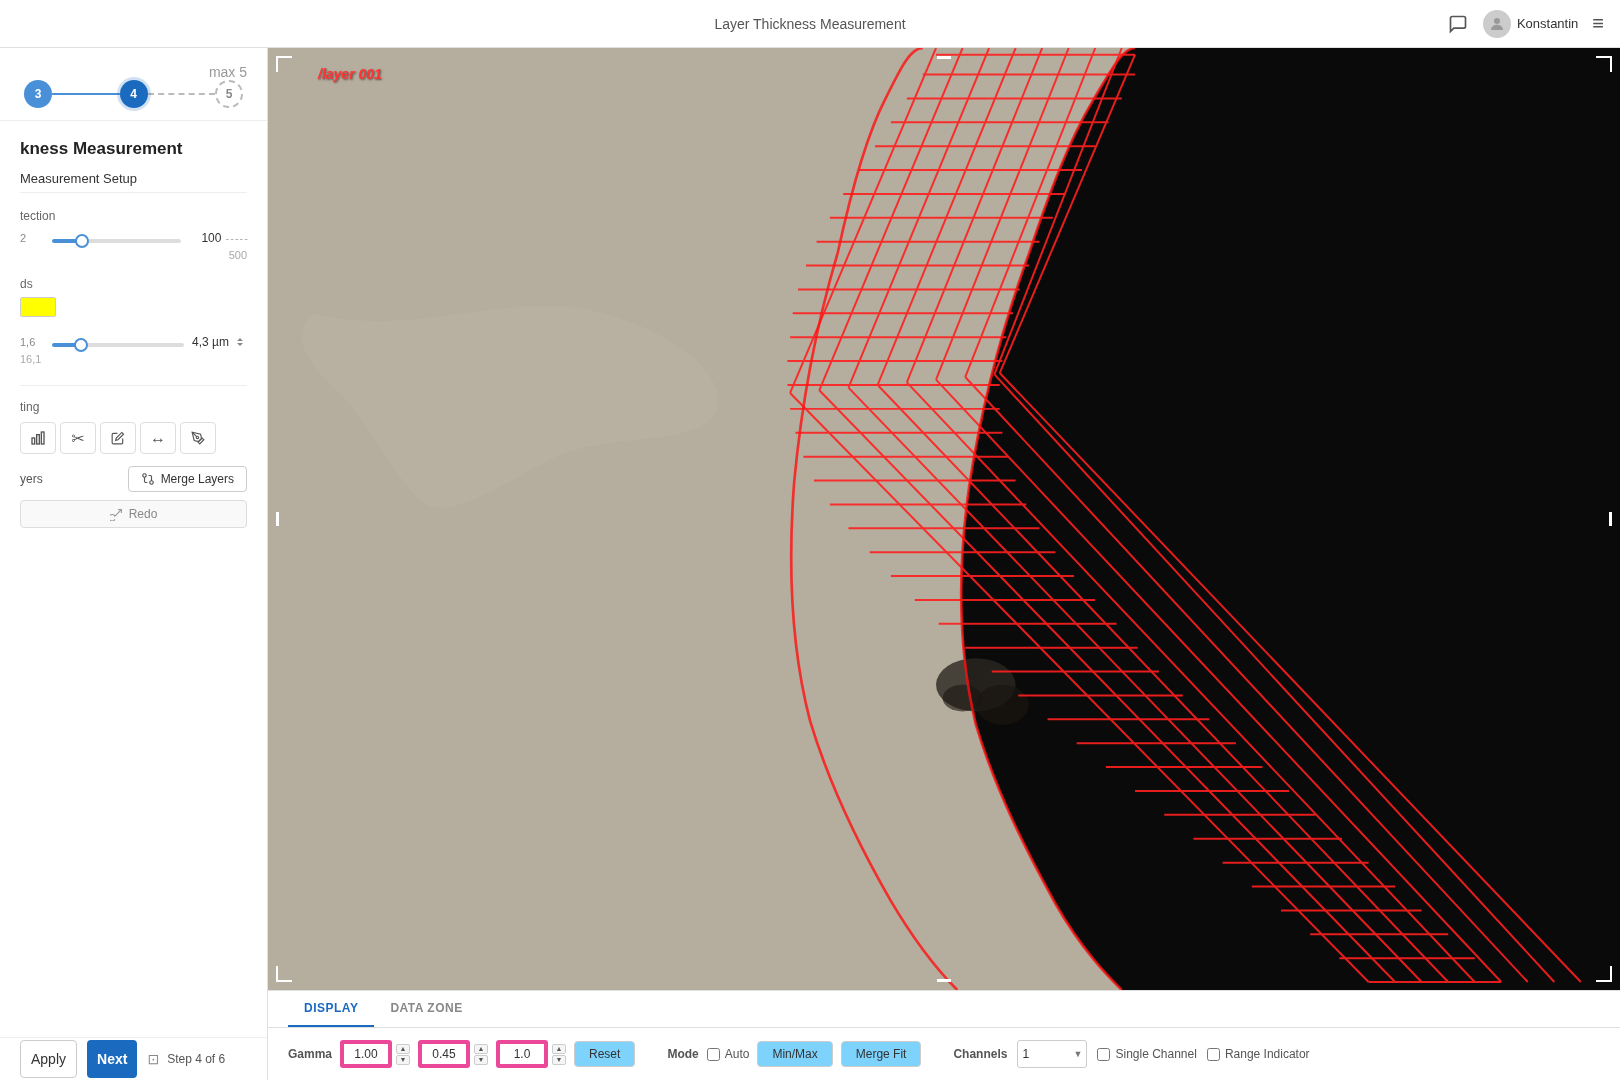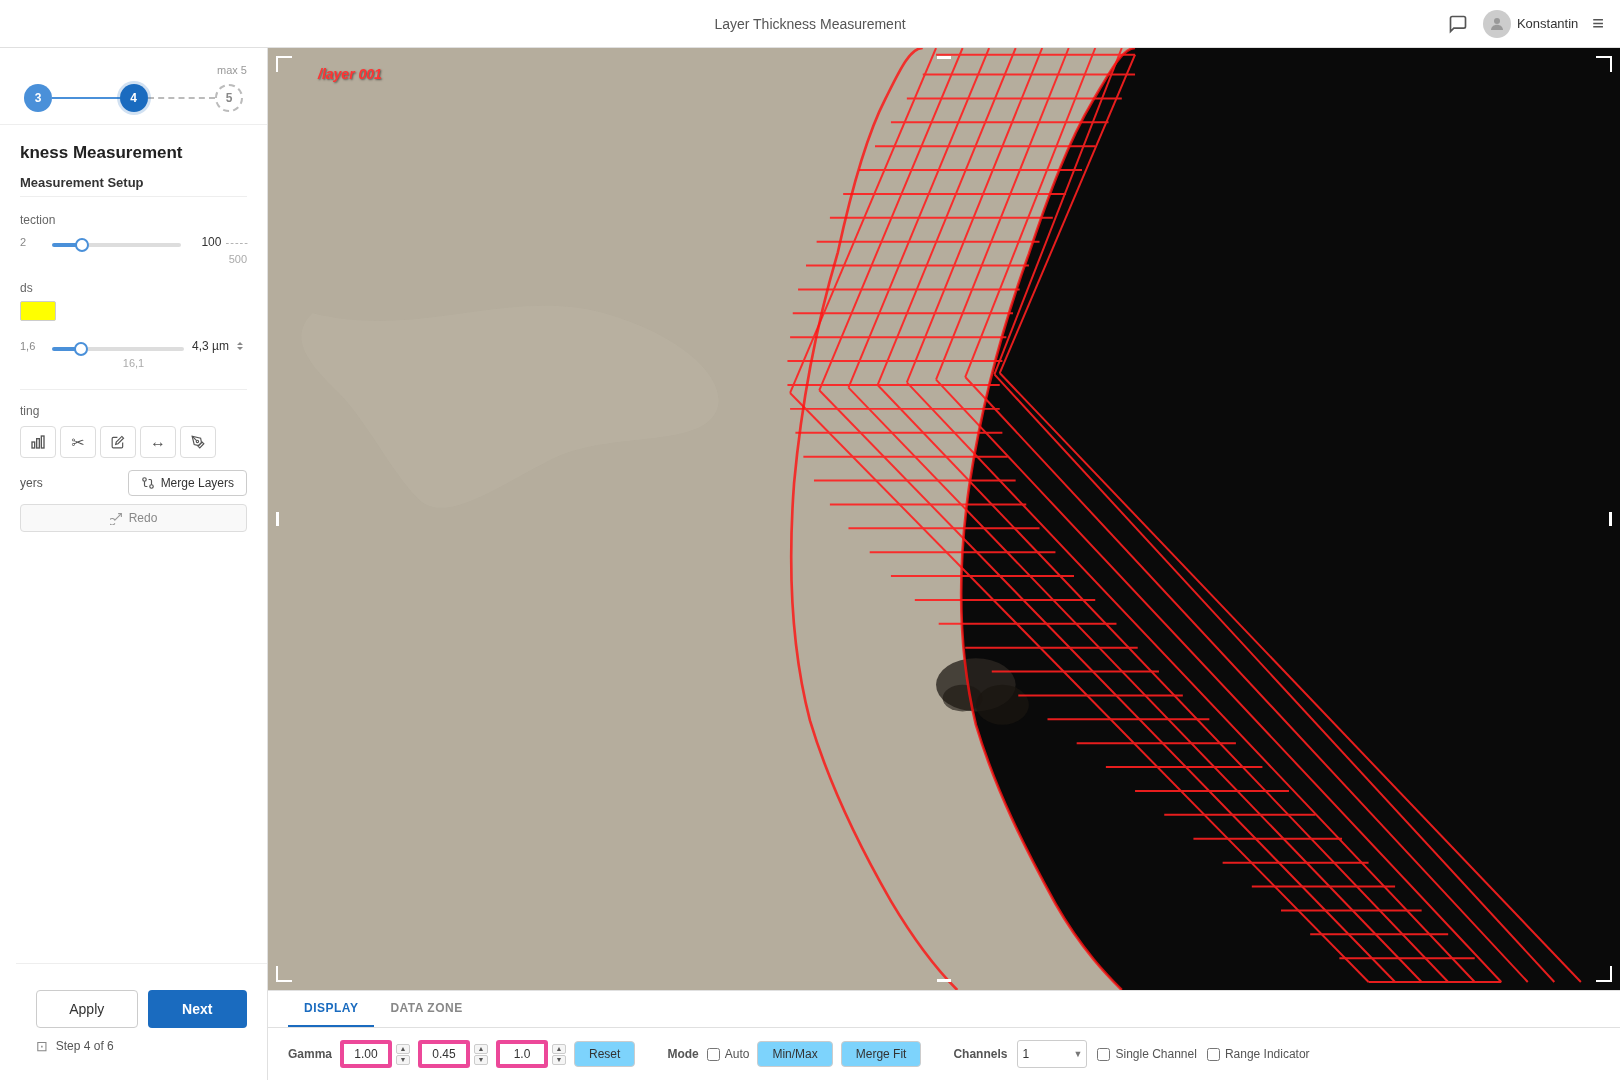--- a/index.html
+++ b/index.html
@@ -90,23 +90,23 @@
       overflow: hidden;
       flex-shrink: 0;
     }
 
     .sidebar-steps {
       padding: 16px 20px 12px;
       border-bottom: 1px solid #eee;
     }
     .steps-max {
       text-align: right;
-      font-size: 11px;
+      font-size: 14px;
       color: #999;
-      margin-bottom: 8px;
+      margin-bottom: 0;
     }
     .steps-track {
       display: flex;
       align-items: center;
       gap: 0;
       position: relative;
       padding: 0 4px;
     }
     .step-dot {
       width: 28px;
@@ -162,21 +162,21 @@
       color: #222;
       padding: 18px 20px 12px;
     }
 
     .sidebar-panel {
       padding: 0 20px 16px;
     }
 
     .panel-heading {
       font-size: 13px;
-      font-weight: 700;
+      font-weight: 400;
       color: #333;
       margin-bottom: 14px;
       padding-bottom: 6px;
       border-bottom: 1px solid #eee;
     }
 
     .field-label {
       font-size: 12px;
       color: #666;
       margin-bottom: 6px;
@@ -305,26 +305,25 @@
       font-size: 12px;
       color: #888;
       cursor: pointer;
       display: flex;
       align-items: center;
       gap: 6px;
       justify-content: center;
     }
 
     .sidebar-footer {
-      padding: 26px 20px;
+      padding: 2px 20px;
       border-top: 1px solid #eee;
       display: flex;
-      flex-direction: column;
+      flex-direction: row;
       gap: 10px;
-      margin-left: 16px;
     }
     .footer-buttons {
       display: flex;
       gap: 10px;
     }
     .btn-apply {
       flex: 1;
       padding: 10px;
       border: 1px solid #ccc;
       background: #fff;
@@ -617,21 +616,21 @@
           <div class="slider-wrapper">
             <input type="range" min="1.6" max="16.1" value="4.3" step="0.1" style="">
           </div>
           <div class="slider-value-group">
             <span class="slider-value">4,3 µm</span>
             <svg width="14" height="14" viewBox="0 0 14 14">
                 <path d="M7 3l3 3H4l3-3zm0 8l-3-3h6l-3 3z" fill="#888"></path>
               </svg>
           </div>
         </div>
-        <div style="text-align:center;font-size:11px;color:#aaa;margin-top:2px;">16,1</div>
+        <div style="text-align:left;font-size:11px;color:#aaa;margin-top:2px;">16,1</div>
       </div>
 
       <div class="sidebar-divider"></div>
 
       <div class="toolbar-section">
         <div class="toolbar-label">ting</div>
         <div class="toolbar-icons">
           <button class="toolbar-btn" title="Chart">
             <svg width="16" height="16" viewBox="0 0 24 24" fill="none" stroke="#555" stroke-width="2">
                 <rect x="3" y="12" width="4" height="9"></rect>

